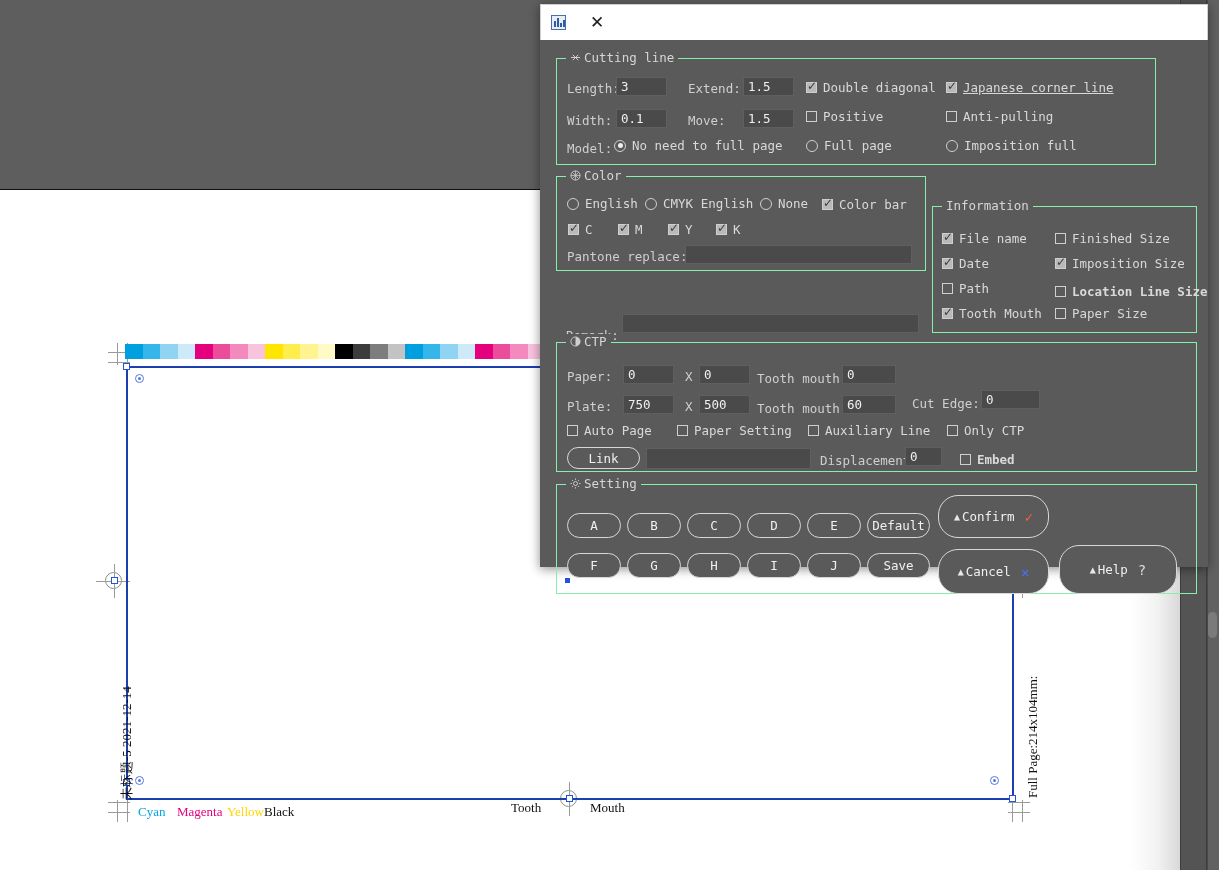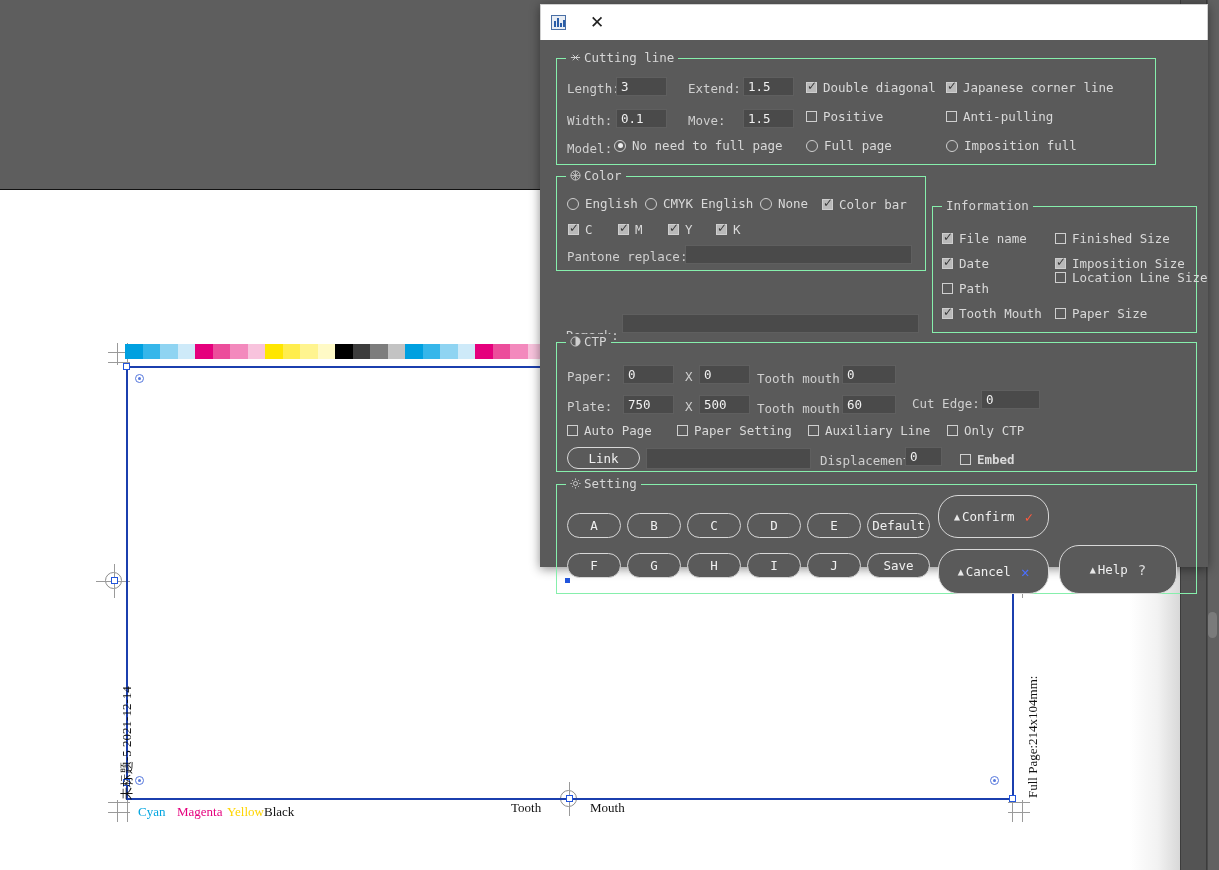--- a/index.html
+++ b/index.html
@@ -324,21 +324,21 @@
       <input class="tf" style="left: 186px; top: 50px; width: 51px;" value="1.5">
 
       <label class="chk" style="left:249px;top:21px;justify-content:center;">
         <span class="box on"></span>
         <span>Double diagonal</span>
       </label>
       <label class="chk" style="left:249px;top:50px;">
         <span class="box"></span>
         <span>Positive</span>
       </label>
-      <label class="chk" style="left:389px;top:21px;">
+      <label class="chk" style="left:389px;top:21px;text-decoration:underline;">
         <span class="box on"></span>
         <span>Japanese corner line</span>
       </label>
       <label class="chk" style="left:389px;top:50px;">
         <span class="box"></span>
         <span>Anti-pulling</span>
       </label>
 
       <label class="rad" style="left:57px;top:79px;">
         <span class="circ on"></span>
@@ -420,21 +420,21 @@
         <span>Date</span>
       </label>
       <label class="chk" style="left:122px;top:49px;">
         <span class="box on"></span>
         <span>Imposition Size</span>
       </label>
       <label class="chk" style="left:9px;top:74px;">
         <span class="box"></span>
         <span>Path</span>
       </label>
-      <label class="chk" style="left:122px;top:63px;">
+      <label class="chk" style="left:122px;top:77px;font-weight:bold;">
         <span class="box"></span>
         <span>Location Line Size</span>
       </label>
       <label class="chk" style="left:9px;top:99px;">
         <span class="box on"></span>
         <span>Tooth Mouth</span>
       </label>
       <label class="chk" style="left:122px;top:99px;">
         <span class="box"></span>
         <span>Paper Size</span>

